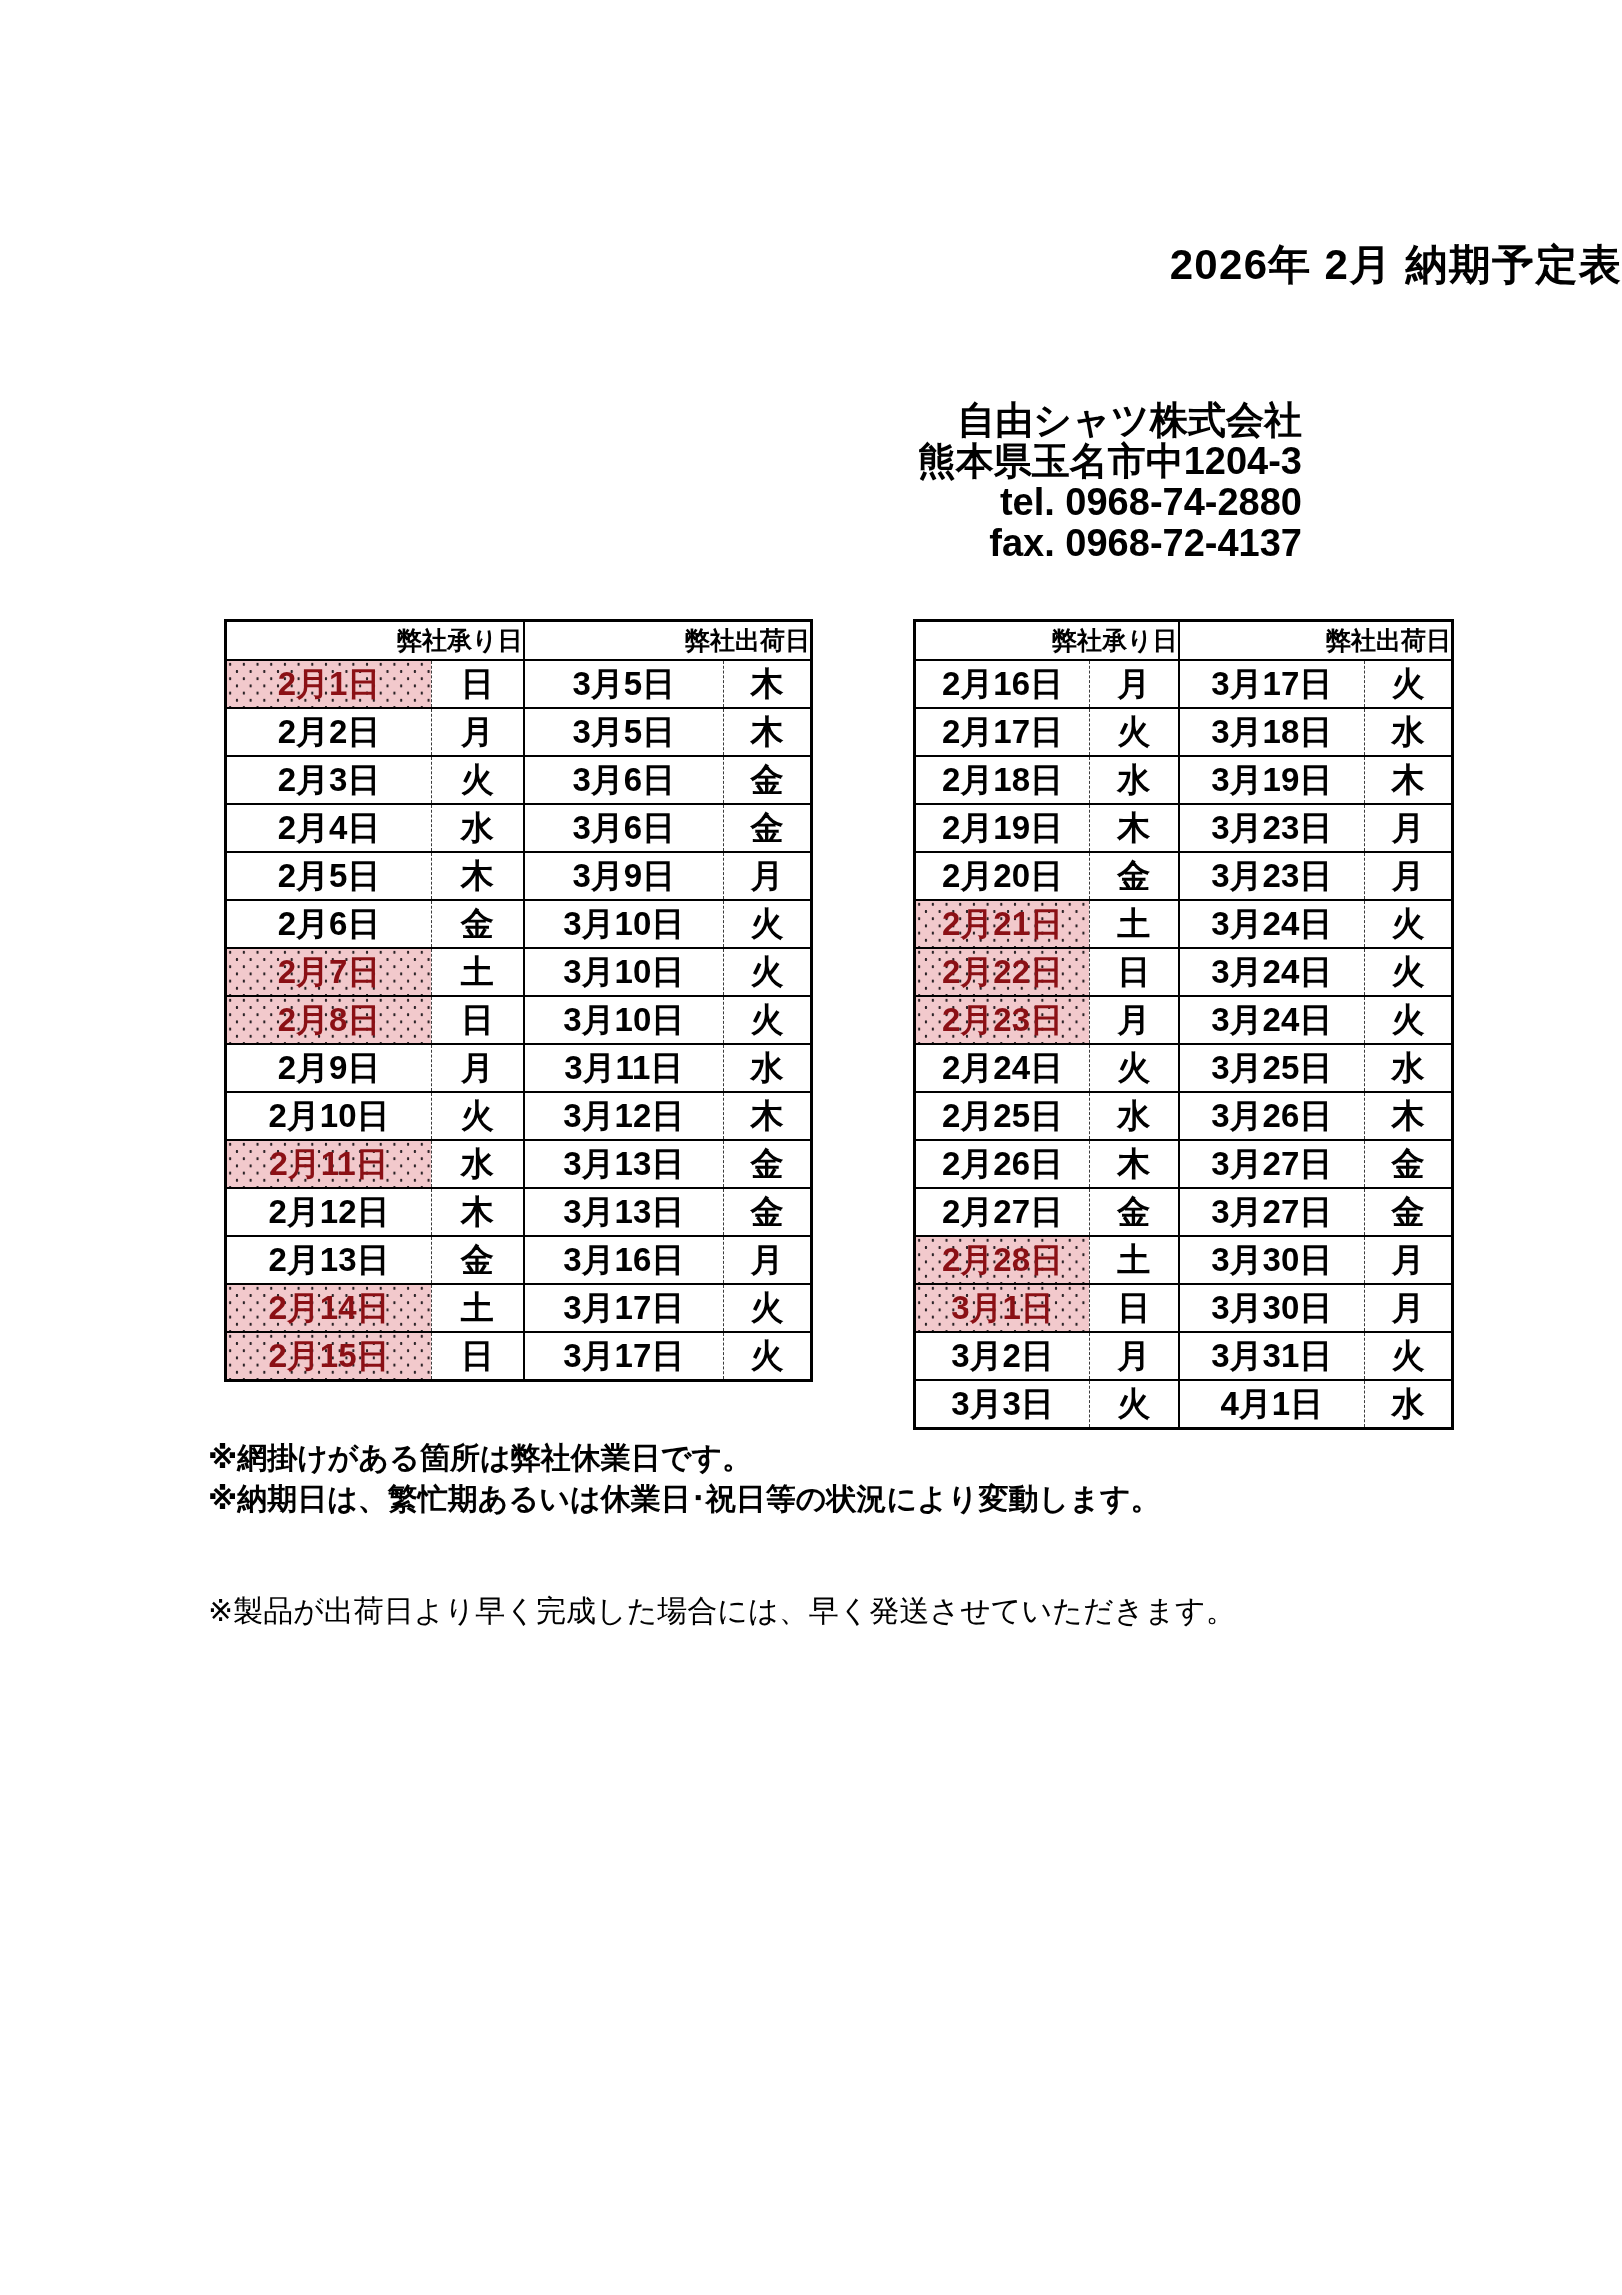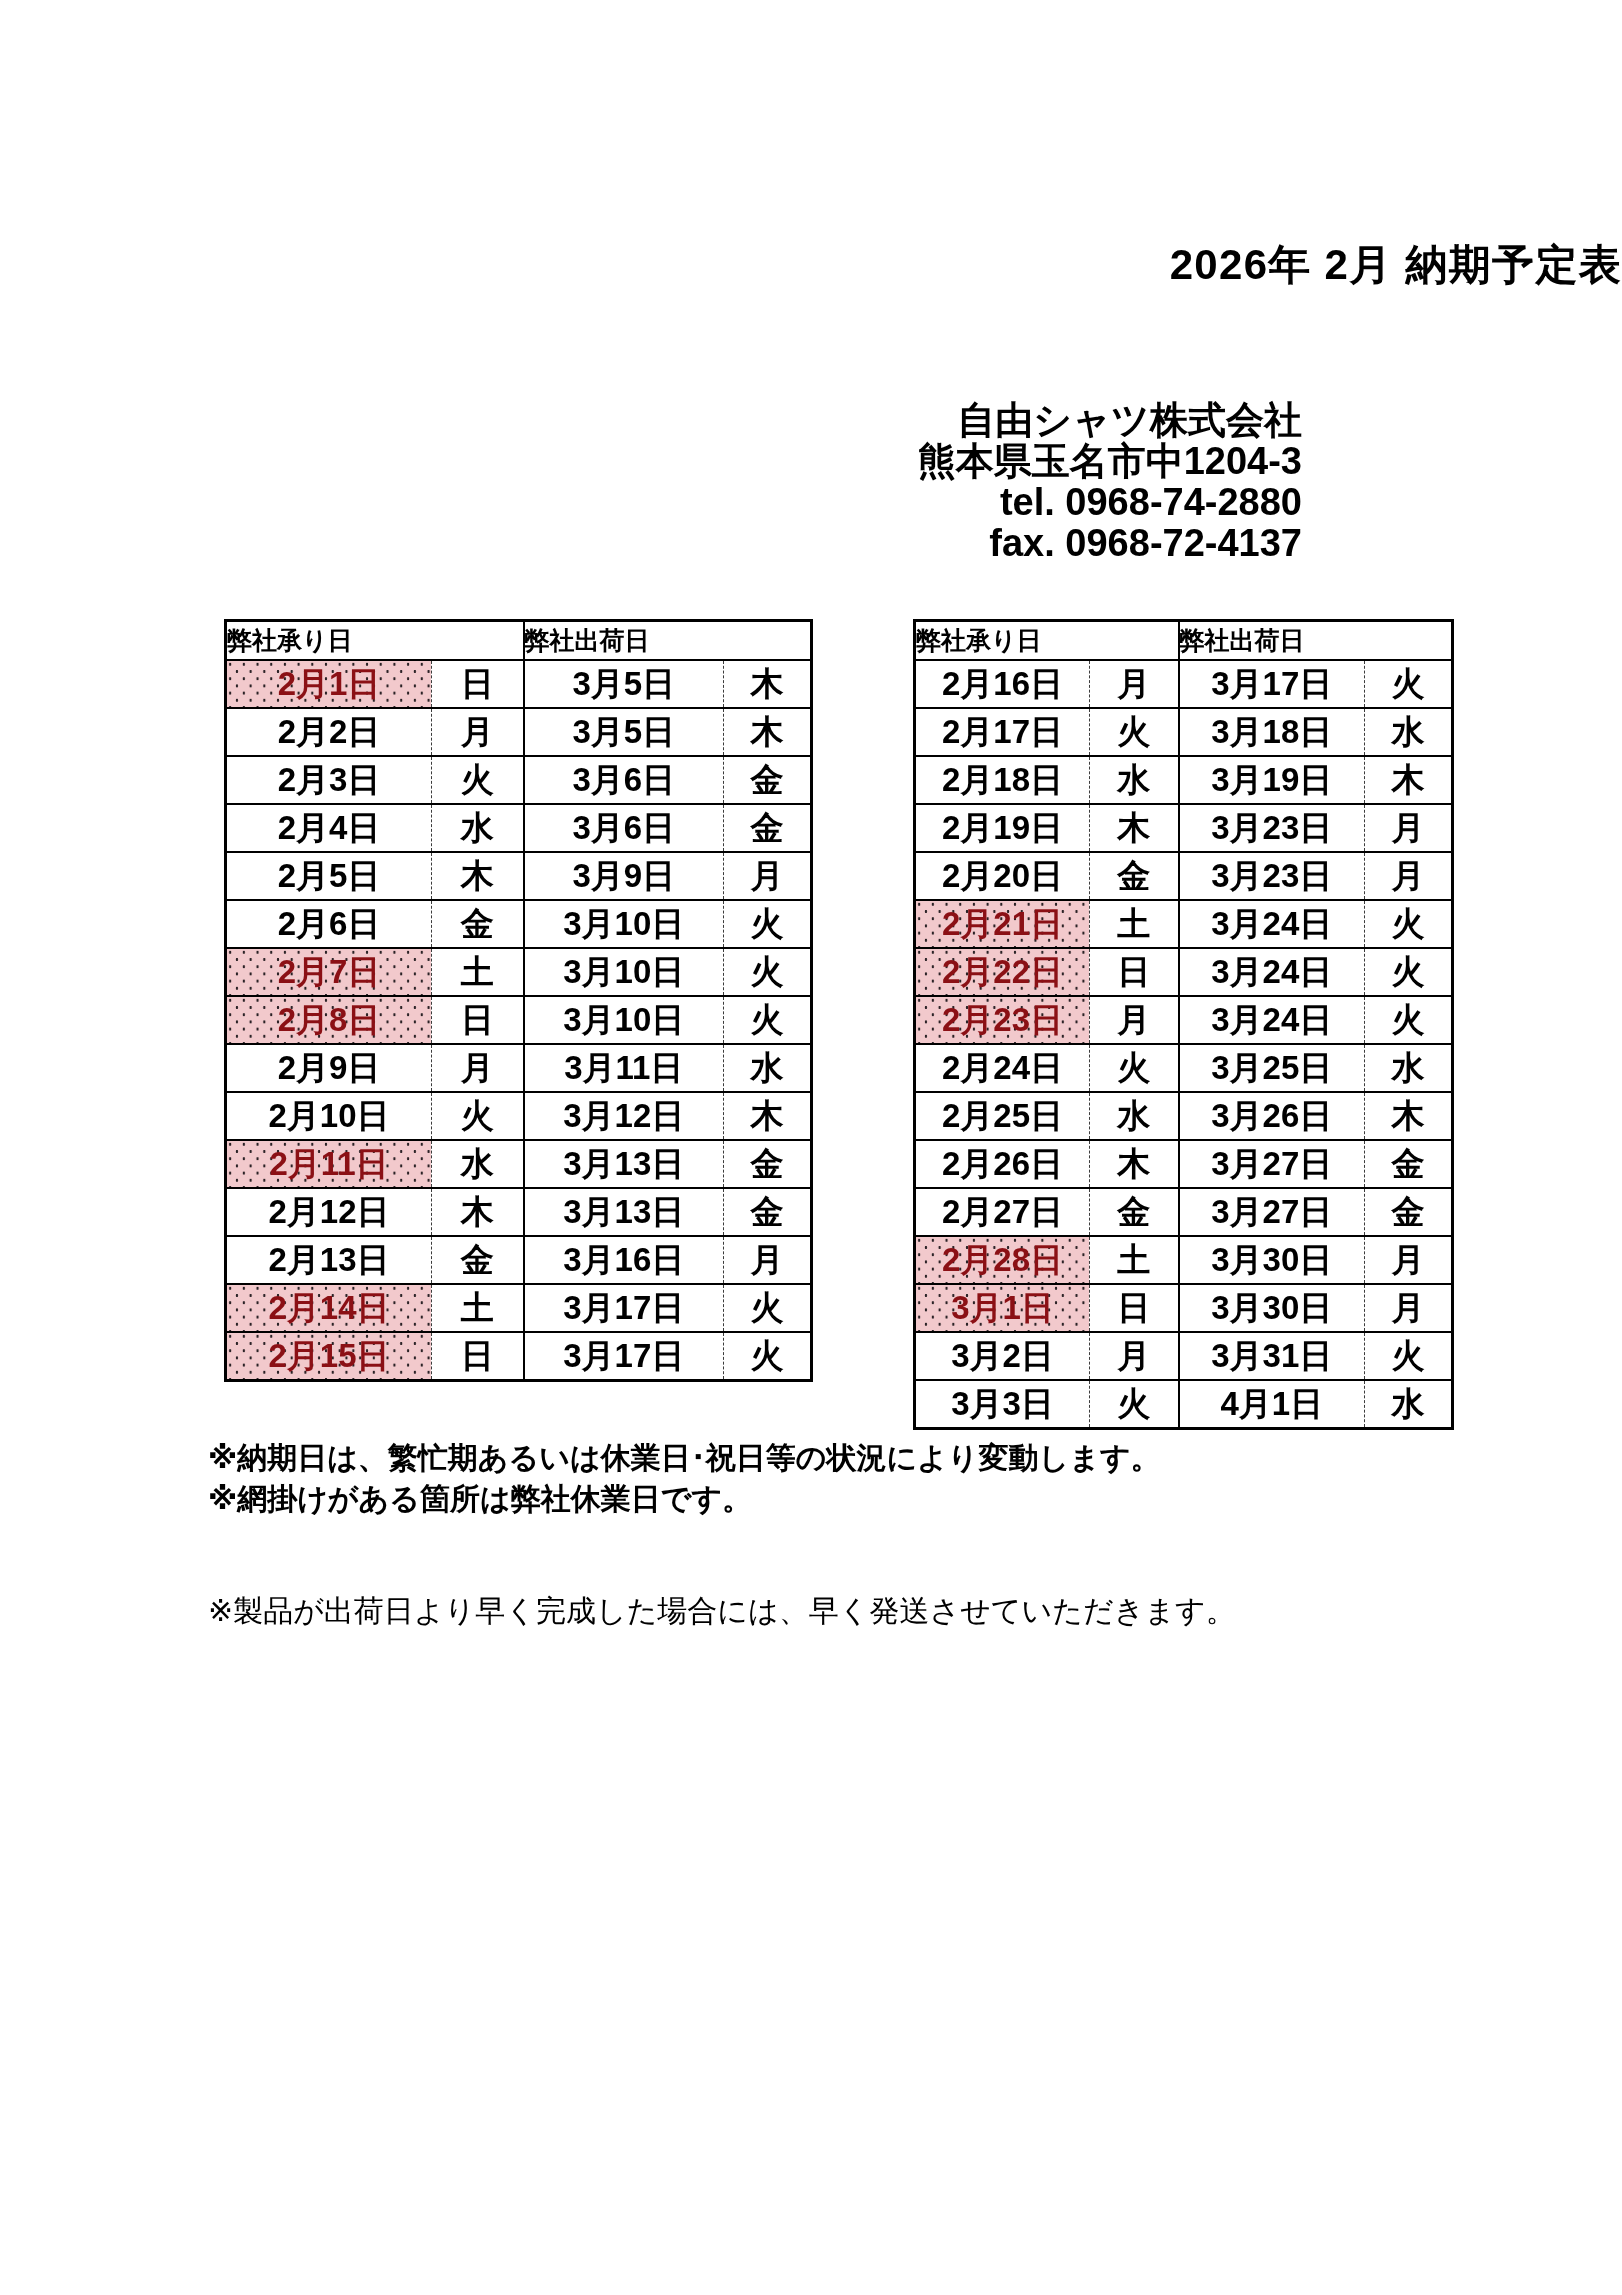--- a/index.html
+++ b/index.html
@@ -23,21 +23,21 @@
     text-align:right; font-size:38px; line-height:41px;
   }
   table.sched {
     position:absolute; top:619px;
     border-collapse:collapse; table-layout:fixed;
     border:3.3px solid #000; background:#fff;
   }
   table.sched.left  { left:224px;  width:586px; }
   table.sched.right { left:913px; width:539px; }
   .sched th {
-    height:37px; padding:0; text-align:left; vertical-align:middle;
+    height:37px; padding:0; text-align:right; vertical-align:middle;
     font-size:25px; font-weight:bold;
     border-bottom:2.6px solid #000;
     margin-top:19px;
   }
   .sched th.ship { border-left:2.6px solid #000; }
   .sched td {
     height:46px; padding:0; text-align:center; vertical-align:middle;
     font-size:33px; font-weight:bold; white-space:nowrap; overflow:hidden;
     border-top:2px solid #000;
   }
@@ -289,19 +289,19 @@
         <tr>
           <td class="date">3月3日</td>
           <td class="dow">火</td>
           <td class="ship-date">4月1日</td>
           <td class="dow">水</td>
         </tr>
       </tbody>
   </table>
 
   <div class="notes">
+    <div class="note">※網掛けがある箇所は弊社休業日です。</div>
     <div class="note">※納期日は、繁忙期あるいは休業日･祝日等の状況により変動します。</div>
-    <div class="note">※網掛けがある箇所は弊社休業日です。</div>
   </div>
   <div class="note3">※製品が出荷日より早く完成した場合には、早く発送させていただきます。</div>
 
 </div>
 
 
 </body></html>

